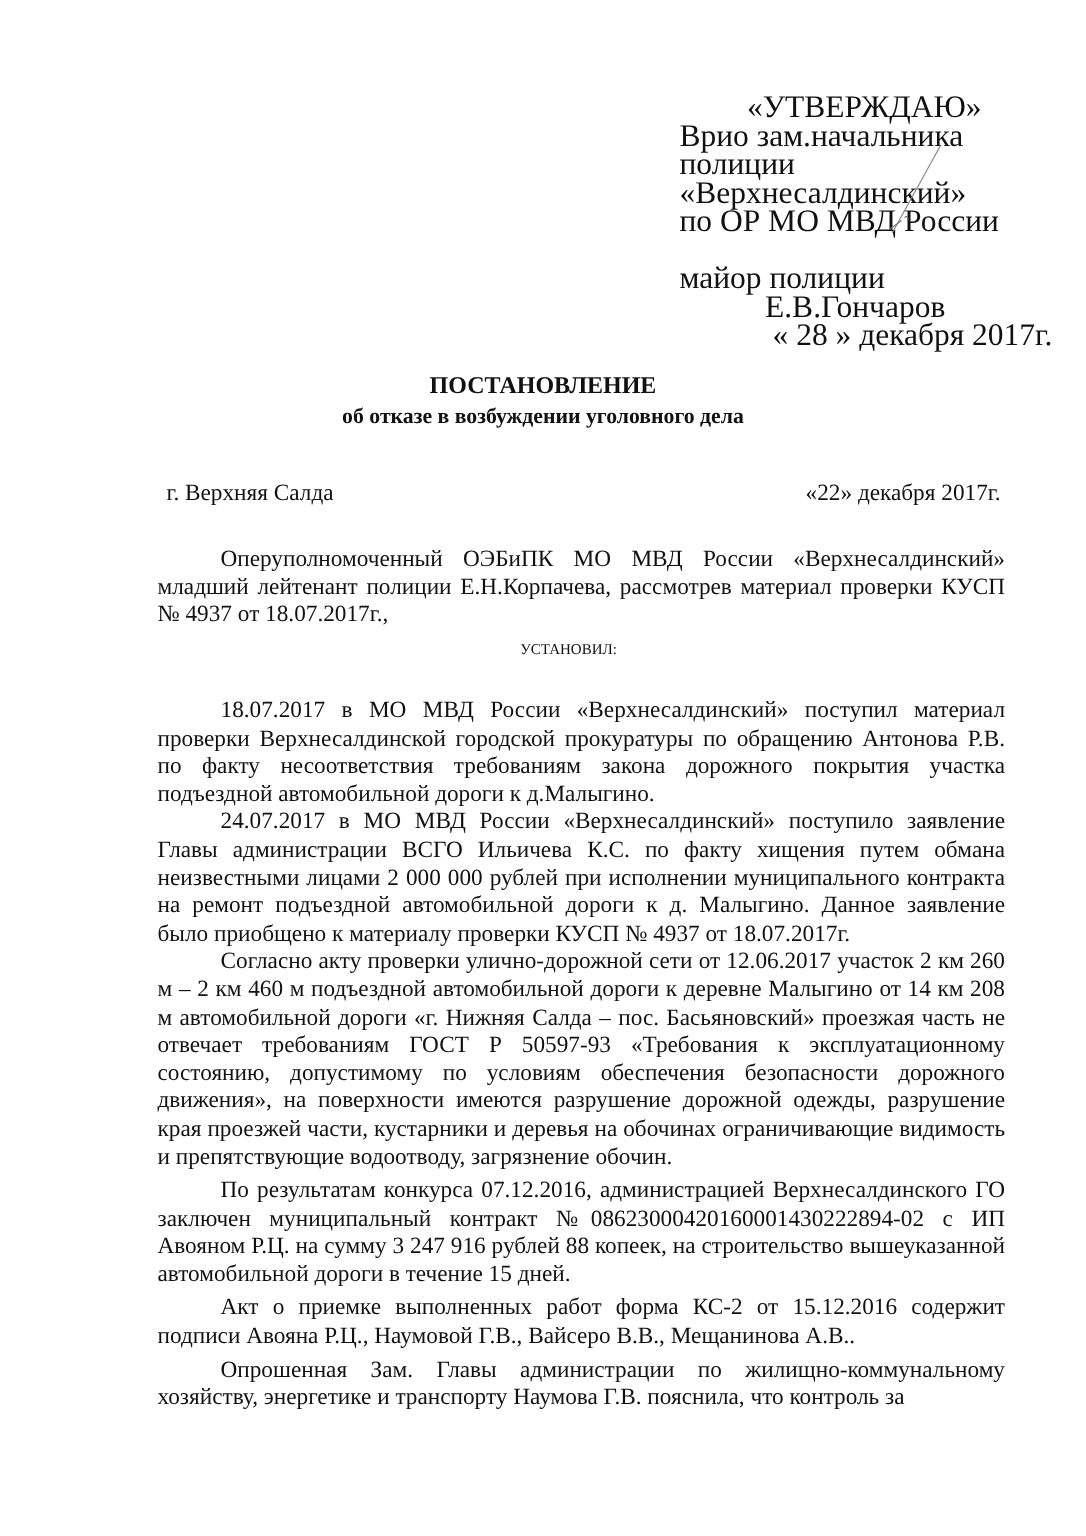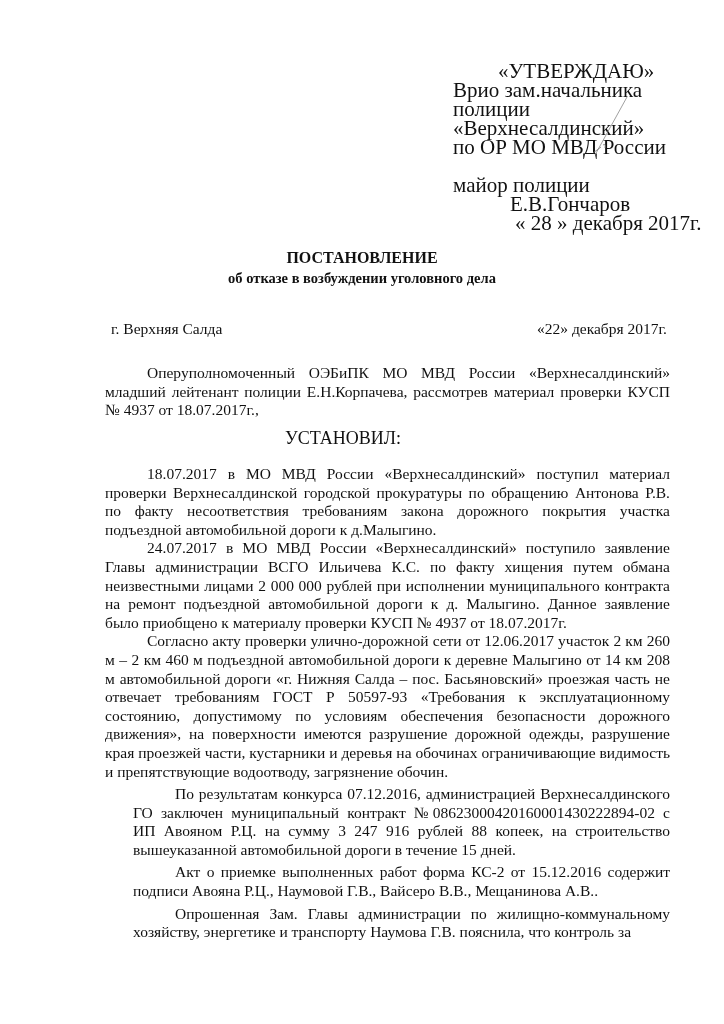--- a/index.html
+++ b/index.html
@@ -13,23 +13,23 @@
   .approve .date { padding-left:62px; }
   .sig { position:absolute; left:575px; top:95px; width:60px; height:70px; }
   .doc-title { position:absolute; left:0; width:724px; text-align:center; font-weight:bold; }
   .t1 { top:249px; font-size:16px; }
   .t2 { top:270px; font-size:14.5px; }
   .place { position:absolute; top:320px; left:111px; font-size:15.5px; }
   .pdate { position:absolute; top:320px; right:57px; font-size:15.5px; }
   .body { position:absolute; left:105px; width:565px; font-size:15.5px; line-height:18.6px; text-align:justify; }
   .body p { margin:0; text-indent:42px; }
   .intro { top:352px;margin-top:12px; }
-  .ustan { position:absolute; top:428px; left:0; width:686px; text-align:center; font-size:18px; }
+  .ustan { position:absolute; top:428px; left:0; width:686px; text-align:center; font-size:10px;padding-left:36px; }
   .main { top:465px; }
-  .main p.sp { margin-top:4px;margin-left:28px; }
+  .main p.sp { margin-top:4px; }
 </style>
 </head>
 <body>
 
 <div class="page">
 
   <div class="approve">
     <div class="title">«УТВЕРЖДАЮ»</div>
     <div>Врио зам.начальника полиции</div>
     <div>«Верхнесалдинский»</div>

